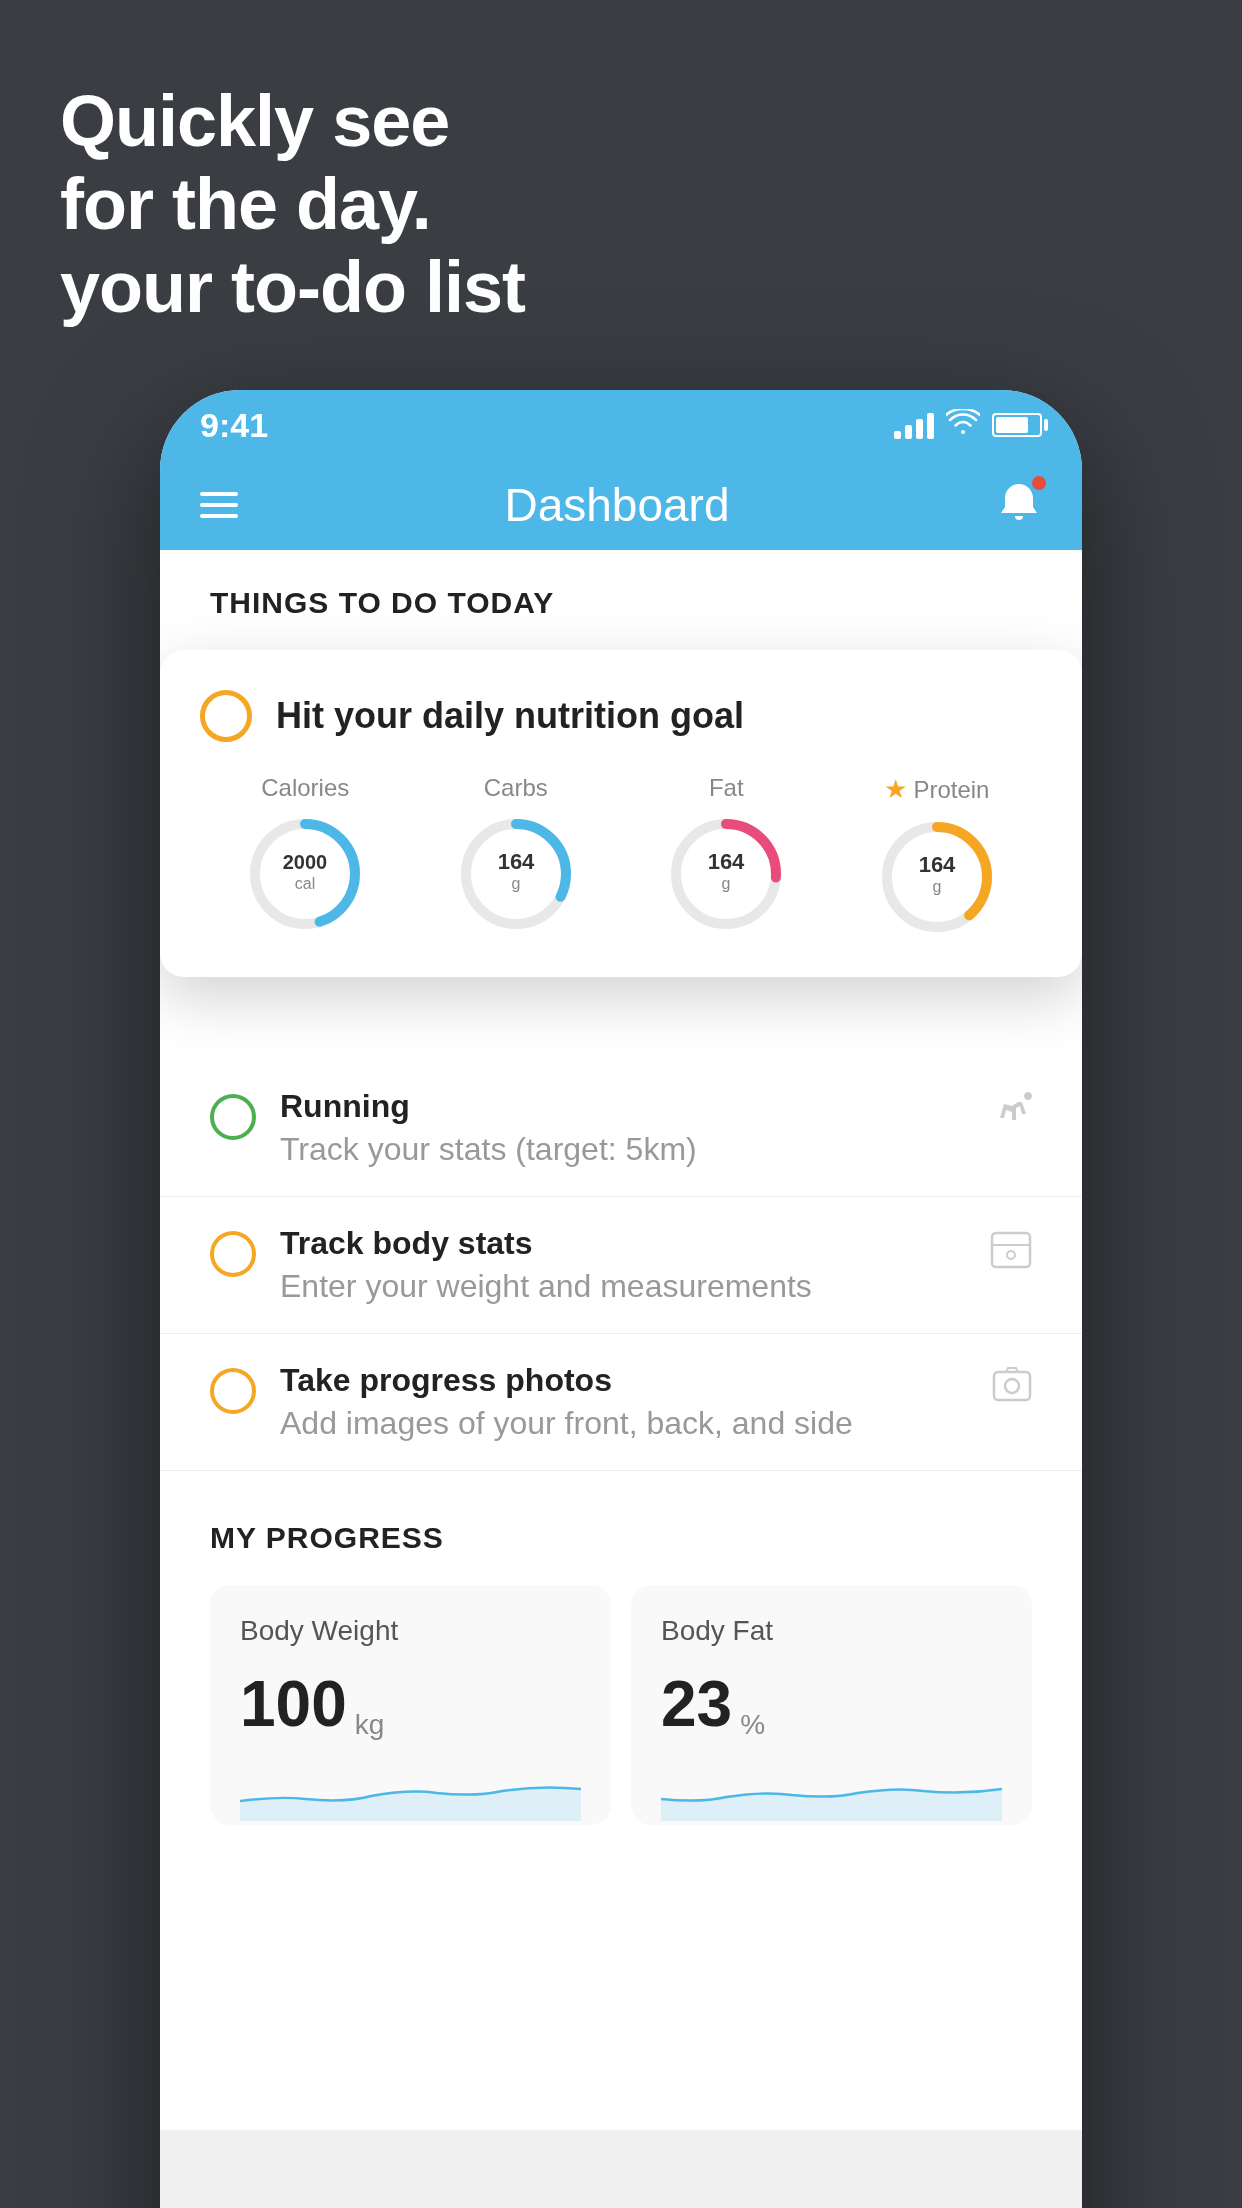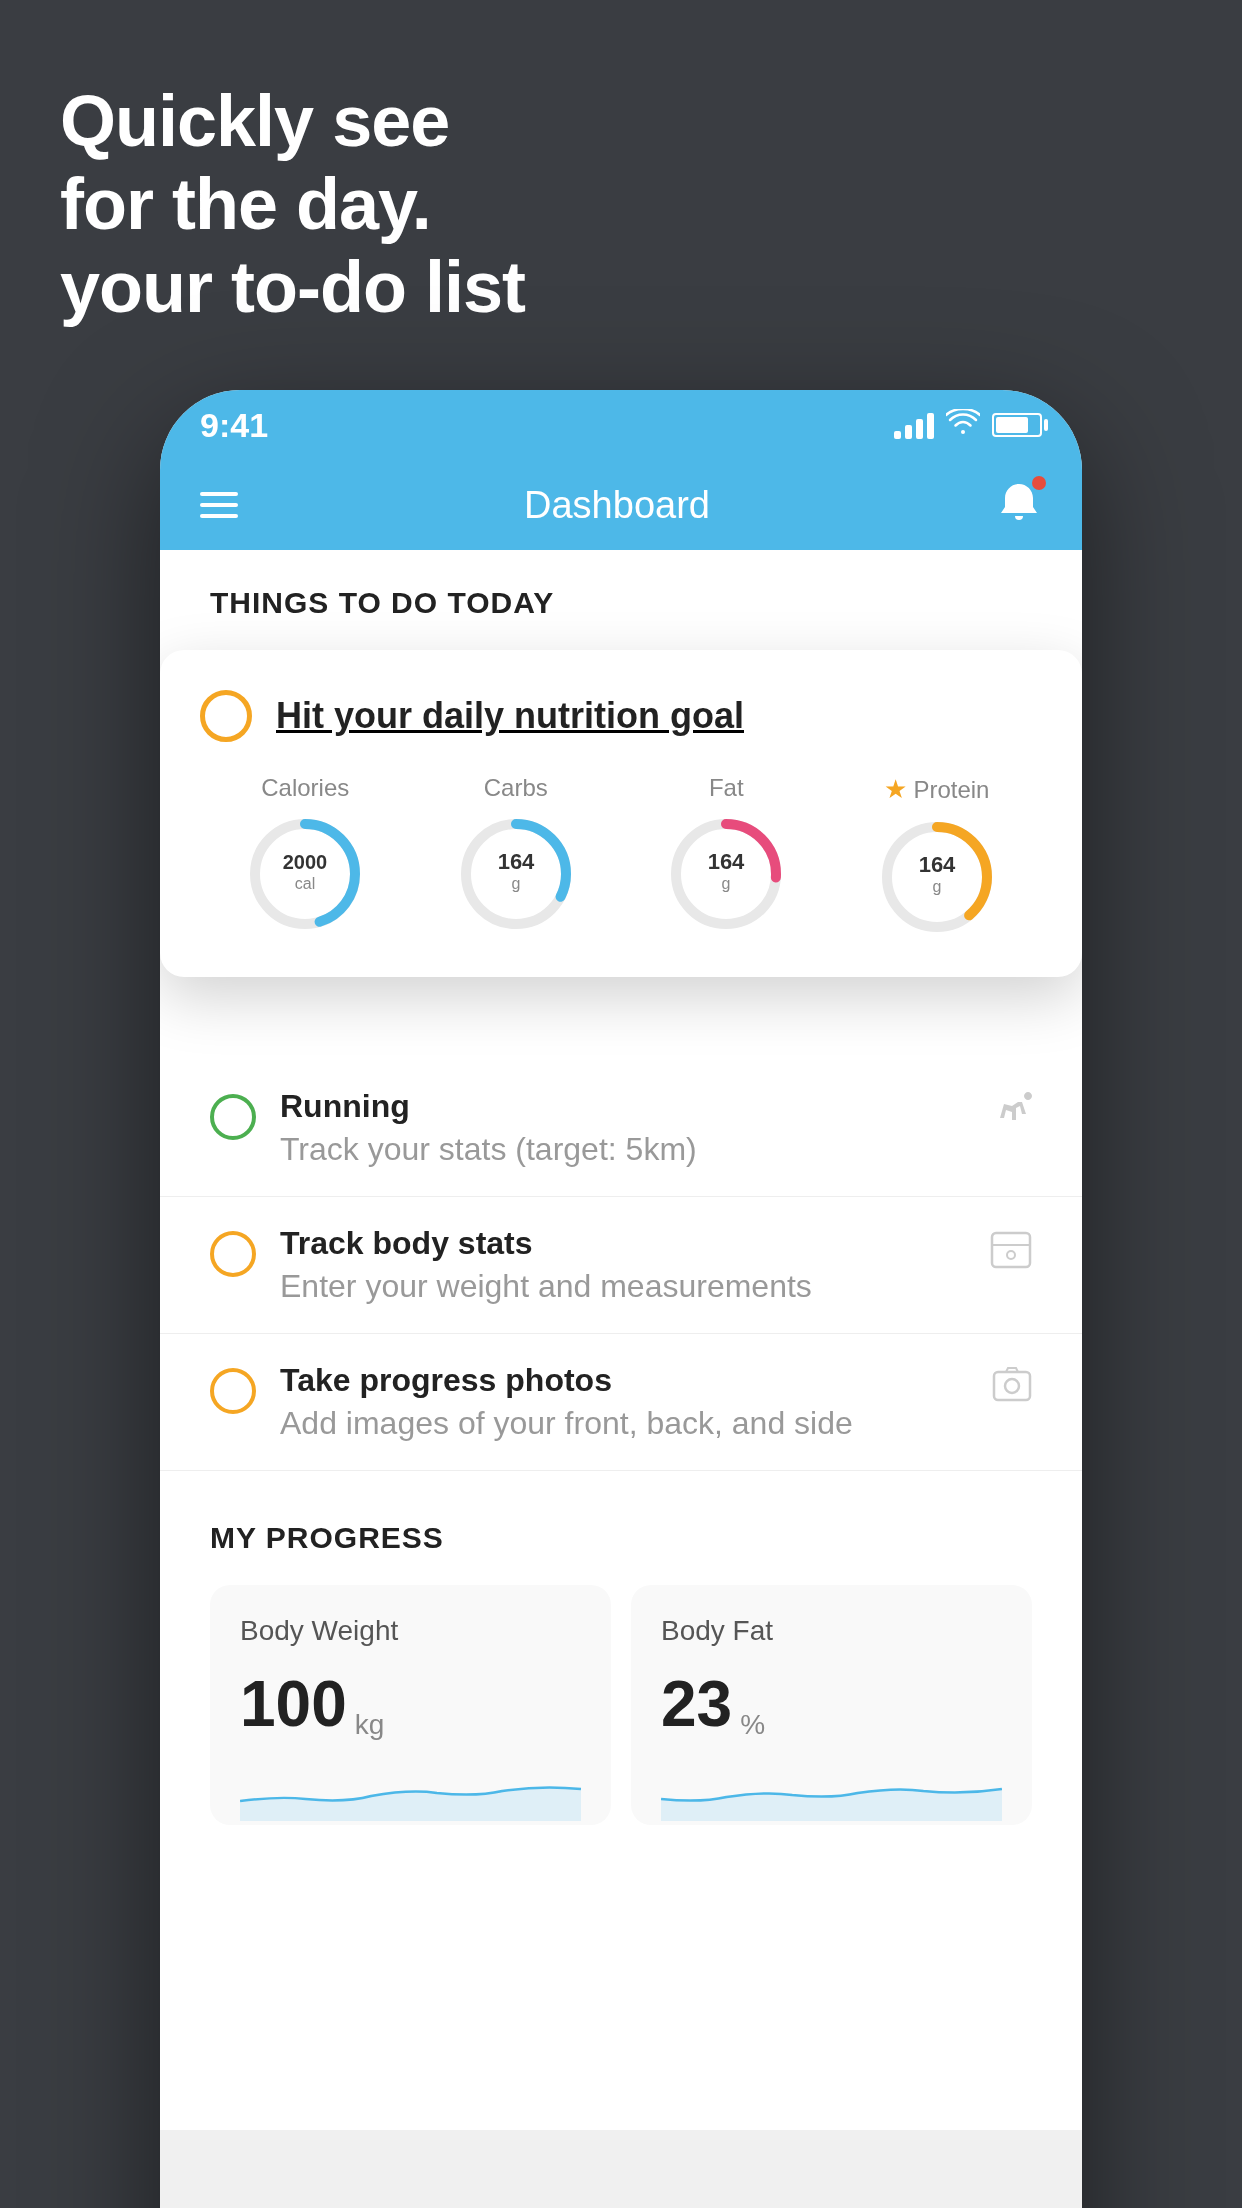--- a/index.html
+++ b/index.html
@@ -114,21 +114,21 @@
       cursor: pointer;
     }
     .hamburger-line {
       width: 38px;
       height: 4px;
       background: #fff;
       border-radius: 2px;
     }
     .nav-title {
       color: #fff;
-      font-size: 38px;
+      font-size: 46px;
       font-weight: 500;
     }
     .bell-btn {
       position: relative;
       cursor: pointer;
     }
     .bell-svg {
       width: 46px;
       height: 46px;
     }
@@ -171,21 +171,20 @@
       box-shadow: 0 20px 60px rgba(0,0,0,0.18);
       z-index: 10;
       margin: 0 20px;
     }
 
     .card-title-row {
       display: flex;
       align-items: center;
       gap: 24px;
       margin-bottom: 32px;
-      text-decoration: underline;
     }
     .circle-check {
       width: 52px;
       height: 52px;
       border-radius: 50%;
       border: 5px solid #f5a623;
       flex-shrink: 0;
     }
     .card-title-text {
       font-size: 36px;

